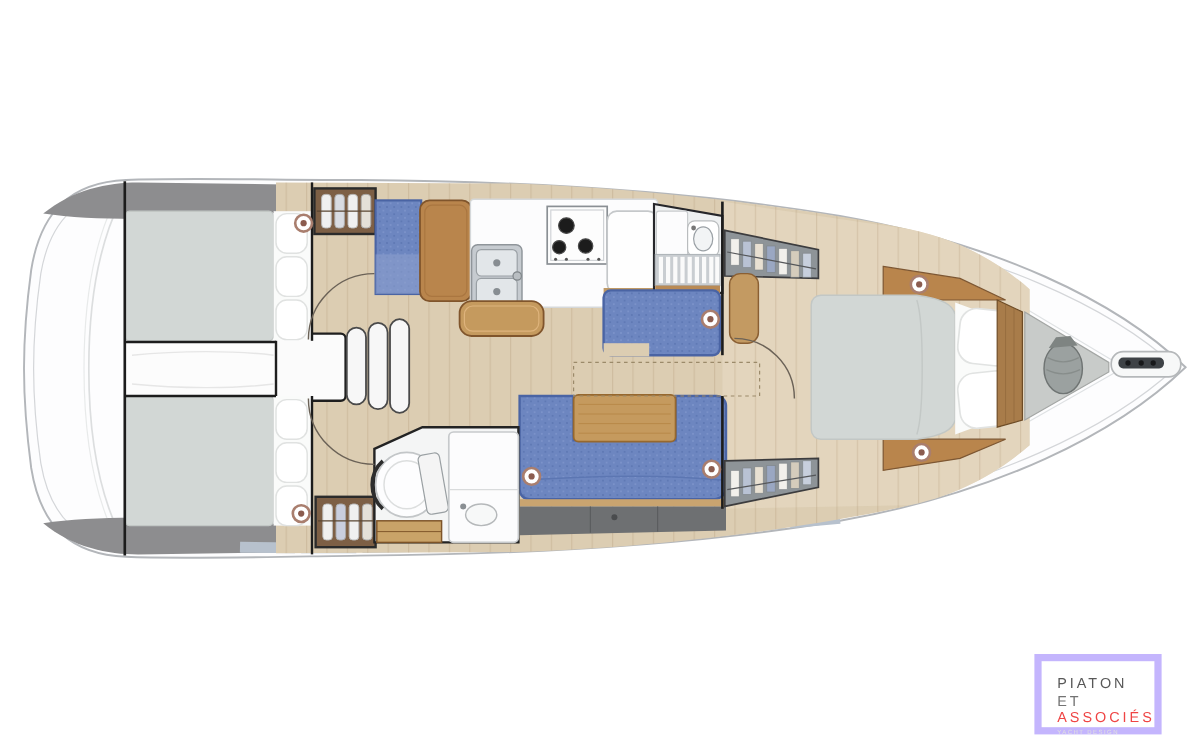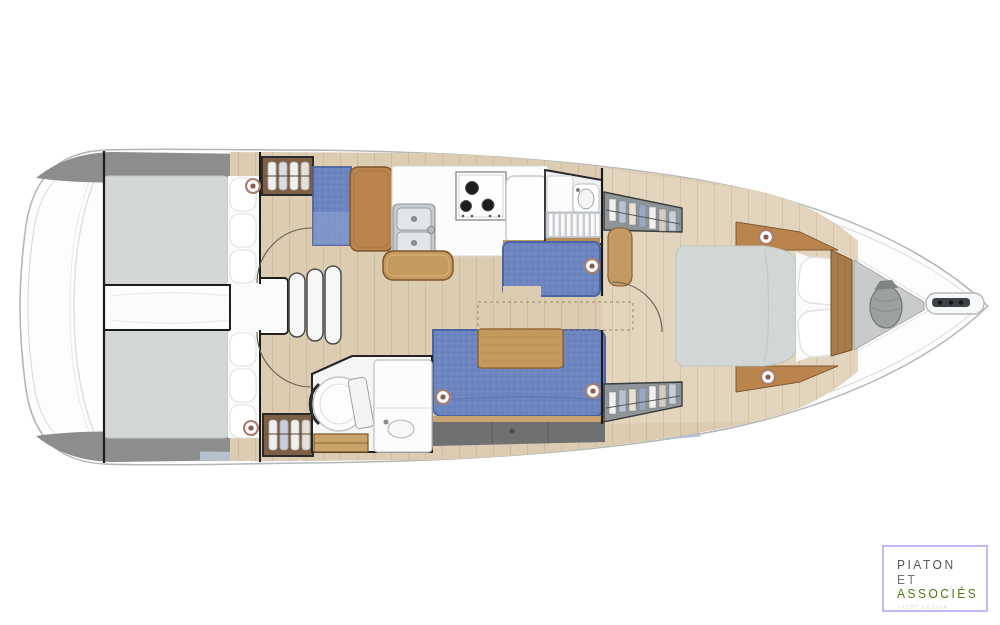--- a/index.html
+++ b/index.html
@@ -1,25 +1,25 @@
 <!DOCTYPE html>
 <html><head>
 <meta charset="utf-8">
 <style>
   html,body{margin:0;padding:0;background:#ffffff;}
   .stage{position:relative;width:1000px;height:625px;background:#ffffff;overflow:hidden;
          font-family:"Liberation Sans", sans-serif;}
   .plan-svg{position:absolute;left:0;top:0;}
   .watermark{position:absolute;left:862px;top:545px;width:106px;height:67px;
-             background:#ffffff;border:2px solid #c4b5fd;box-sizing:border-box;
-             padding:11px 0 0 13px;margin-left:20px;}
+             background:#ffffff;border:6px solid #c4b5fd;box-sizing:border-box;
+             padding:11px 0 0 13px;}
   .wm-line{font-size:12px;letter-spacing:2.5px;line-height:14.5px;white-space:nowrap;}
   .wm-1{color:#585858;}
   .wm-2{color:#737373;}
-  .wm-3{color:#4d7c0f;}
+  .wm-3{color:#ef4444;}
   .wm-tag{font-size:5px;letter-spacing:1.2px;color:#e0e0e0;margin-top:2px;white-space:nowrap;}
 </style>
 </head>
 <body>
 
 <div class="stage">
 
 <svg class="plan-svg" width="1000" height="625" viewBox="0 0 1000 625" xmlns="http://www.w3.org/2000/svg">
 
   <defs>

